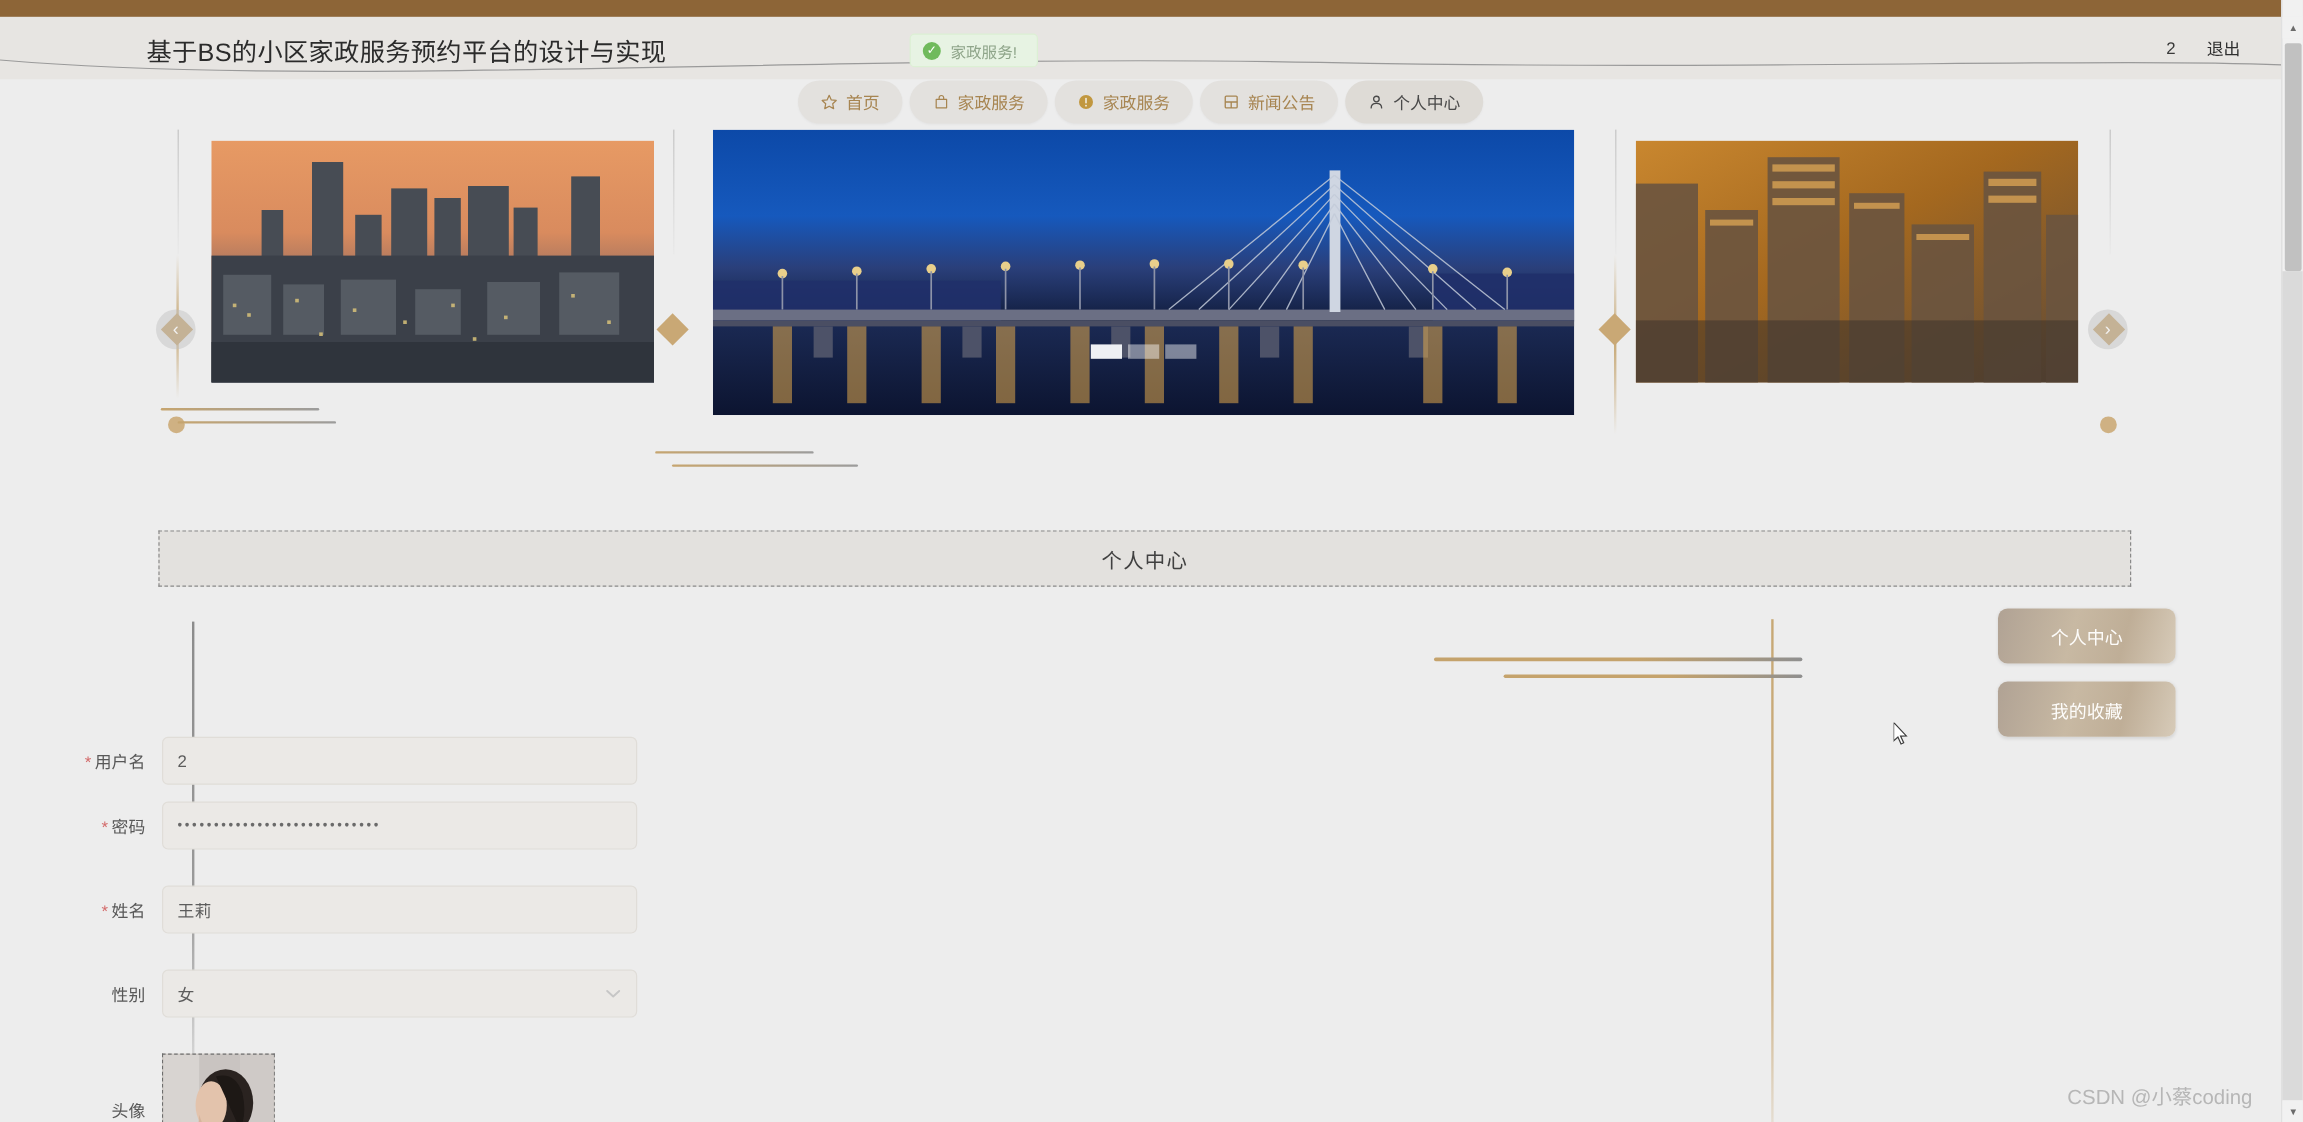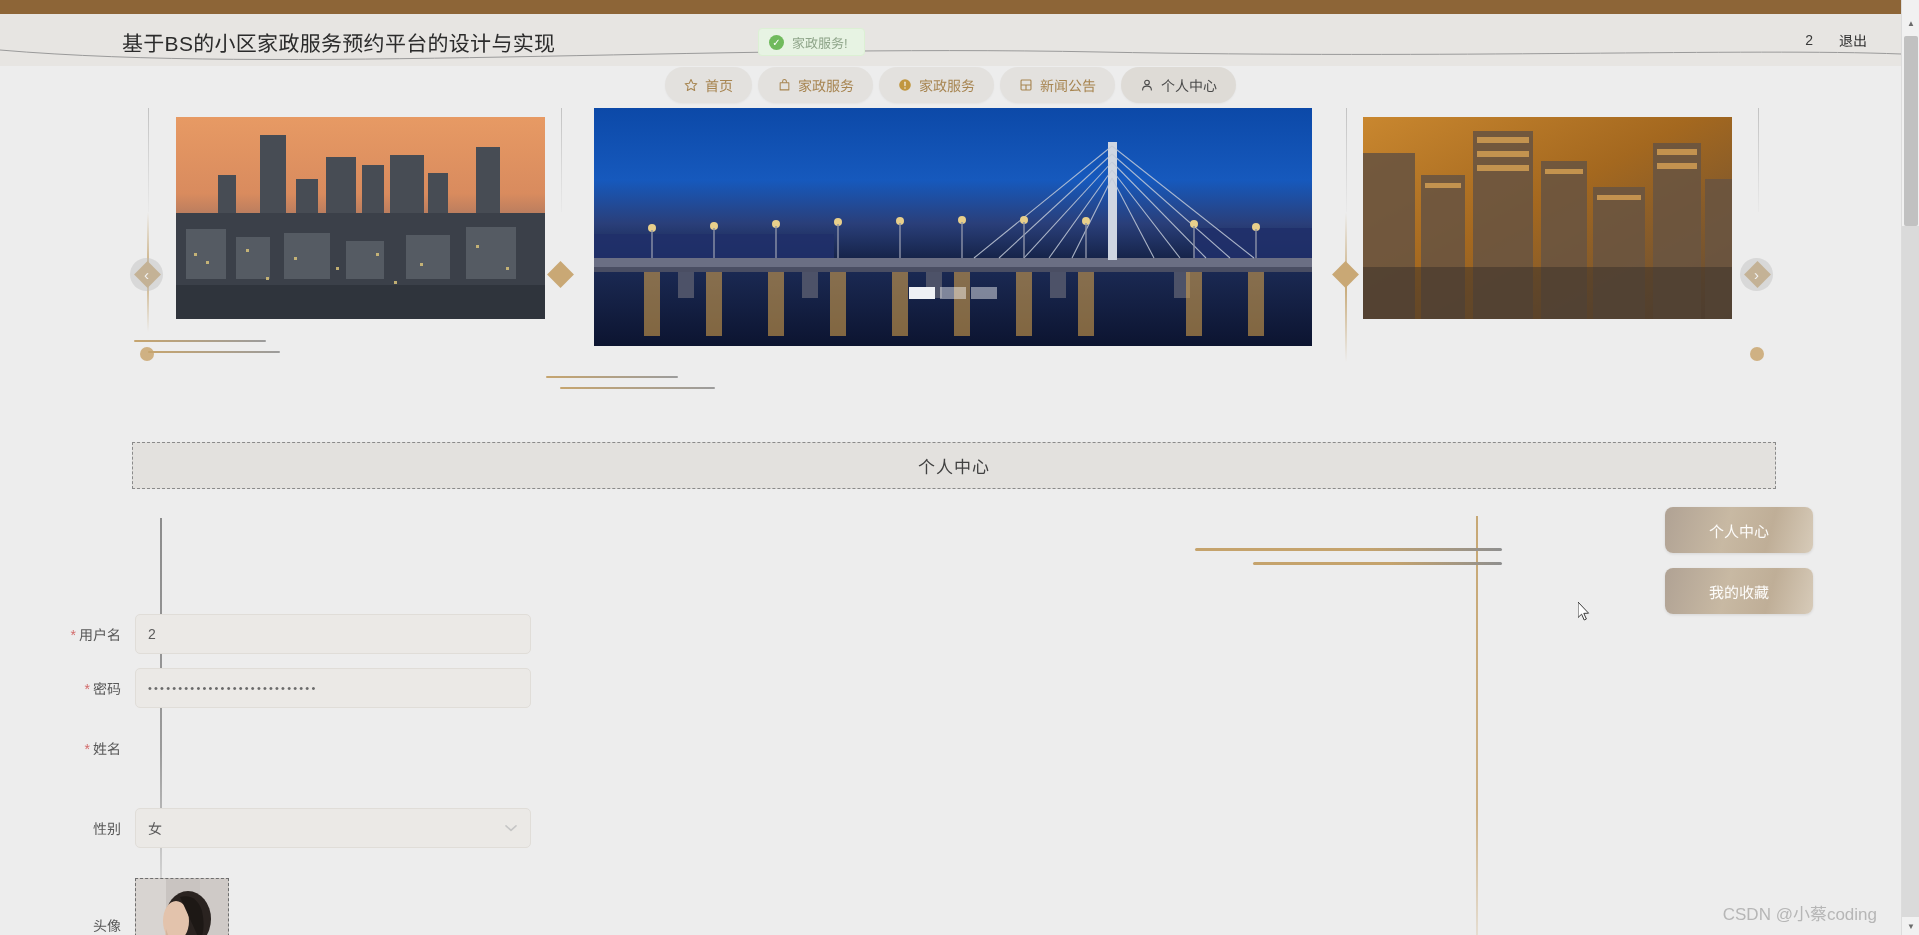--- a/index.html
+++ b/index.html
@@ -706,20 +706,23 @@
         </span>
         <div class="field">
           <span class="dots-pw">••••••••••••••••••••••••••••</span>
         </div>
       </div>
 
       <div class="form-row" style="top:238px;">
         <span class="form-label">
           <span class="req">*</span><span>姓名</span>
         </span>
+        <div class="field">
+          <span>王莉</span>
+        </div>
       </div>
 
       <div class="form-row" style="top:308px;">
         <span class="form-label">
           <span>性别</span>
         </span>
         <div class="field select">
           <span>女</span>
           <span class="chev">
             <svg width="12" height="8" viewBox="0 0 12 8" fill="none" stroke="#c6c6c6" stroke-width="1.6" stroke-linecap="round" stroke-linejoin="round">

